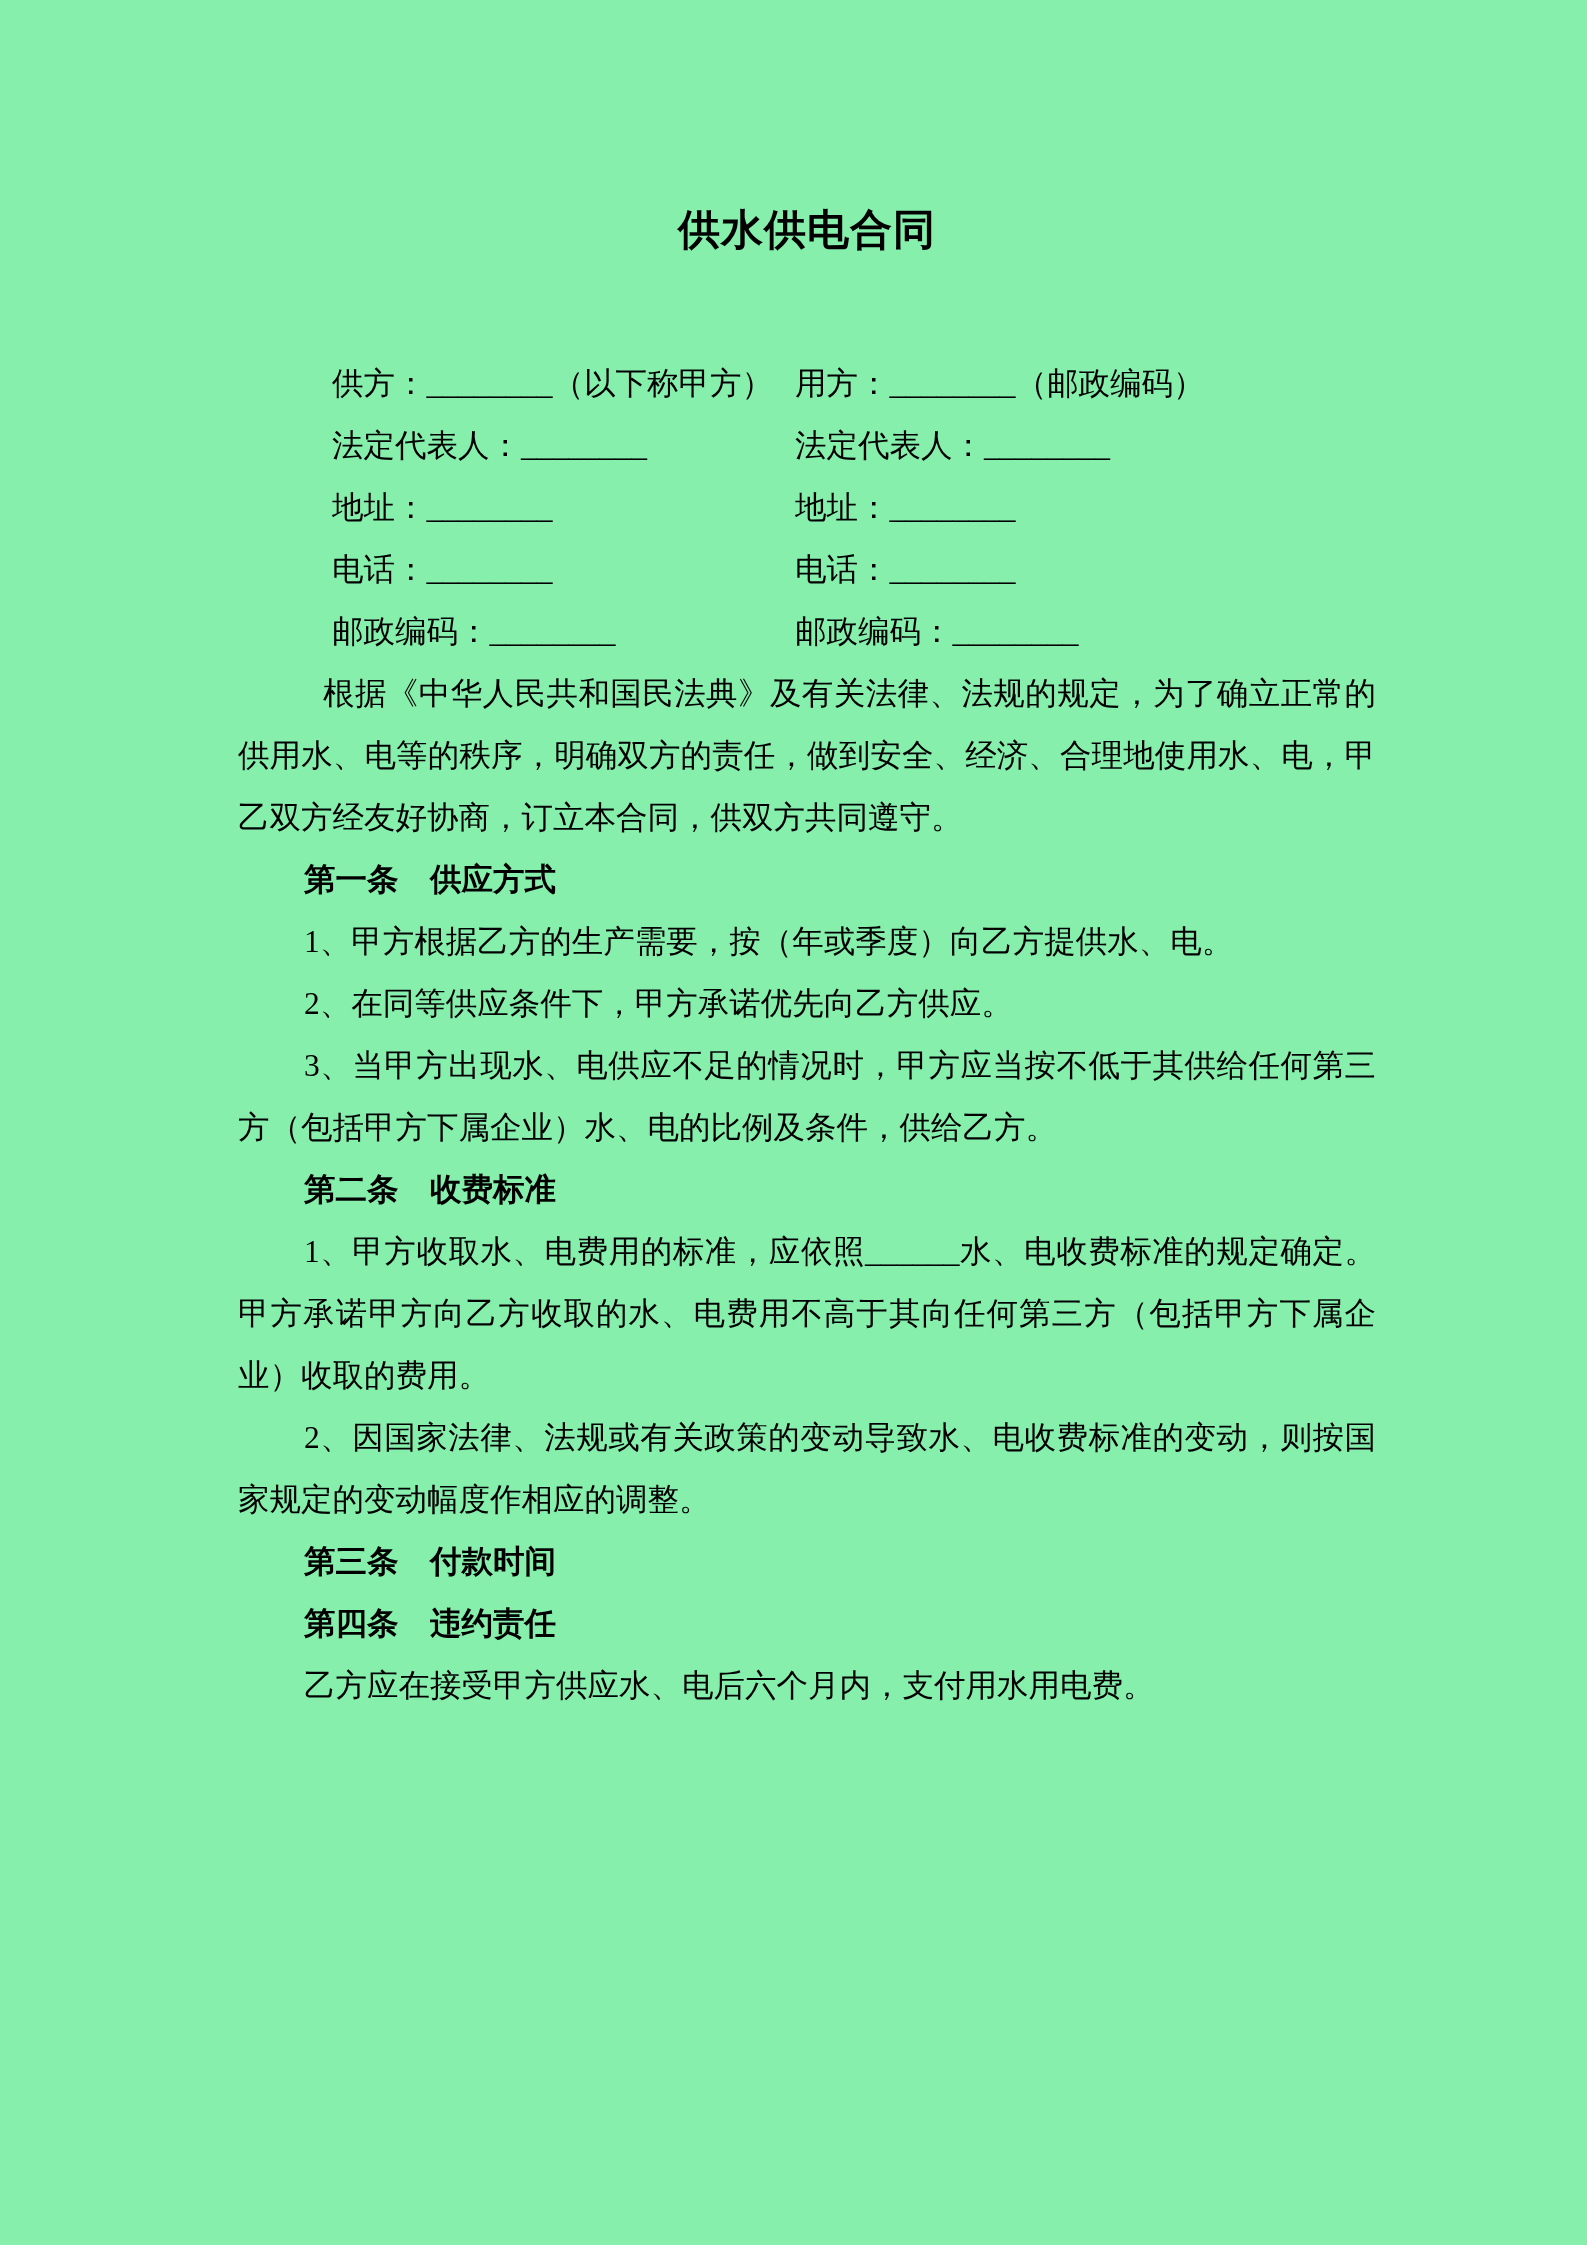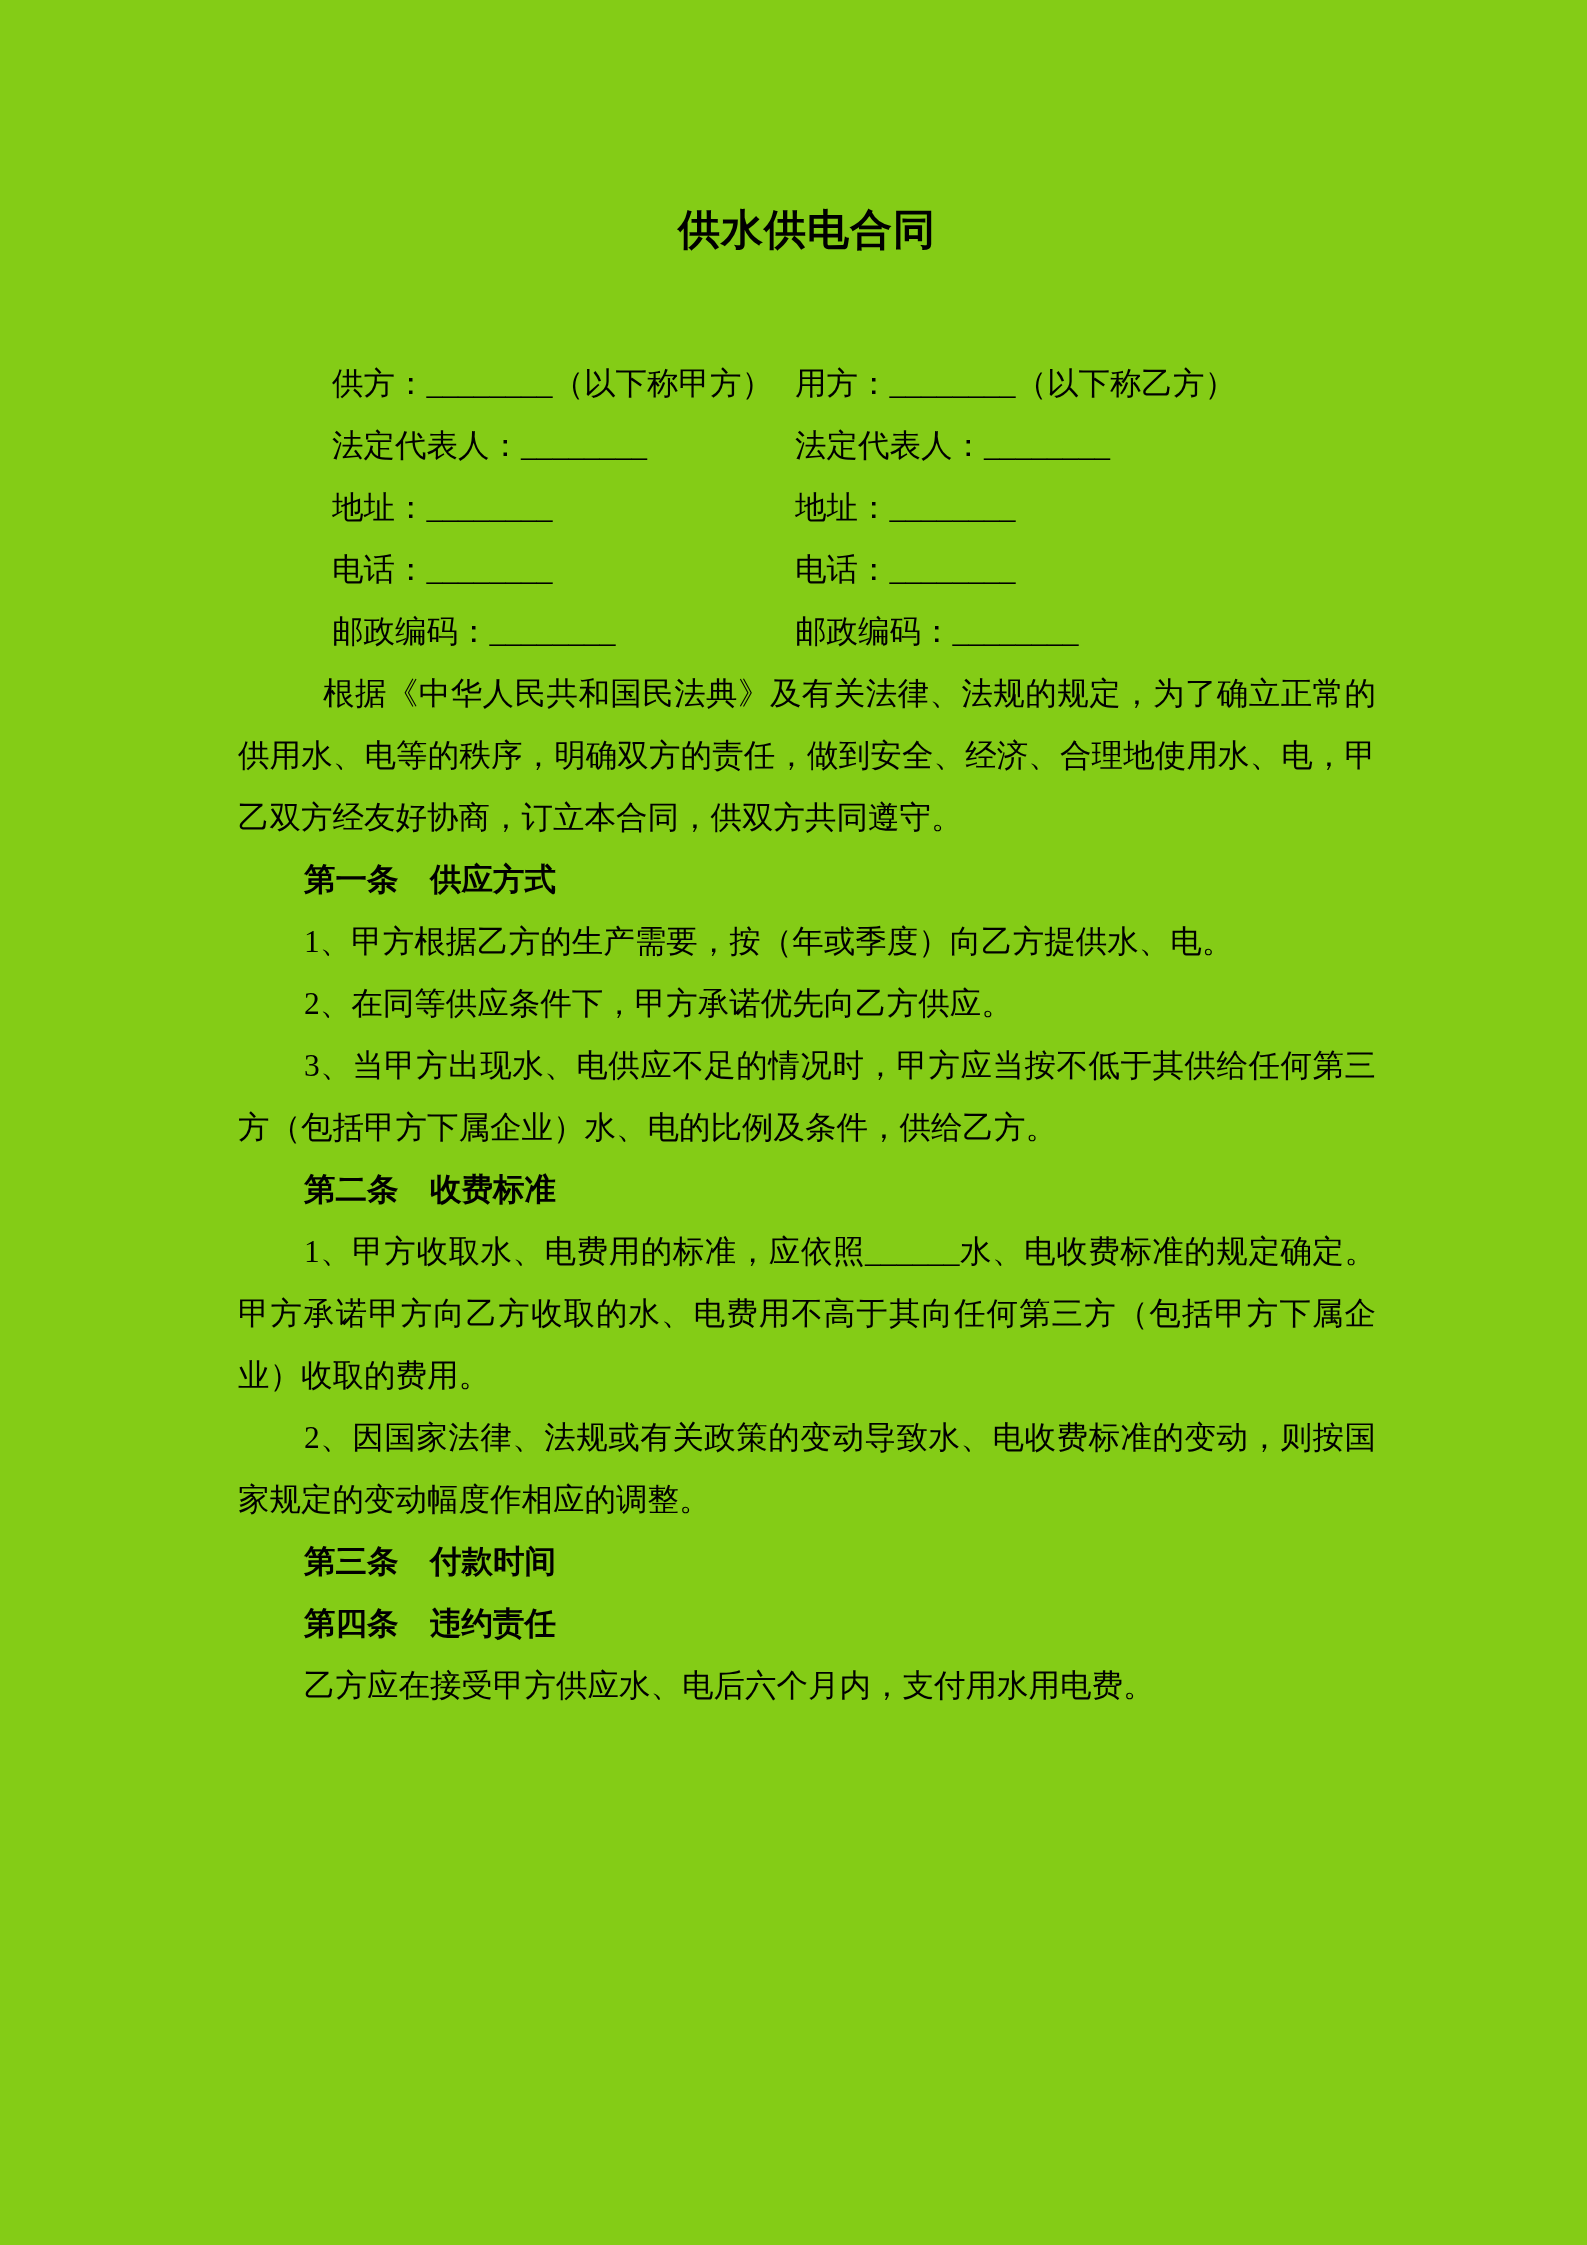--- a/index.html
+++ b/index.html
@@ -5,21 +5,21 @@
   html, body {
     margin: 0;
     padding: 0;
     background: #ffffff;
   }
   .page {
     position: relative;
     width: 1587px;
     height: 2245px;
     margin: 0 auto;
-    background: #84cc16;
+    background: #86efac;
     color: #000000;
     box-sizing: border-box;
     padding: 205px 211px 0 238px;
     font-family: "Liberation Serif", "DejaVu Serif", serif;
     font-size: 31.5px;
     line-height: 62px;
     overflow: hidden;
   }
   .title {
     margin: 0 0 98px 0;
@@ -68,21 +68,21 @@
 <body>
 
 <div class="page">
 
   <h1 class="title">供水供电合同</h1>
 
   <div class="parties">
 
     <div class="party-row">
       <span class="party-cell-left"><span>供方：</span><span>________</span><span>（以下称甲方）</span></span>
-      <span class="party-cell-right"><span>用方：</span><span>________</span><span>（以下称乙方）</span></span>
+      <span class="party-cell-right"><span>用方：</span><span>________</span><span>（邮政编码）</span></span>
     </div>
 
     <div class="party-row">
       <span class="party-cell-left"><span>法定代表人：</span><span>________</span></span>
       <span class="party-cell-right"><span>法定代表人：</span><span>________</span></span>
     </div>
 
     <div class="party-row">
       <span class="party-cell-left"><span>地址：</span><span>________</span></span>
       <span class="party-cell-right"><span>地址：</span><span>________</span></span>

